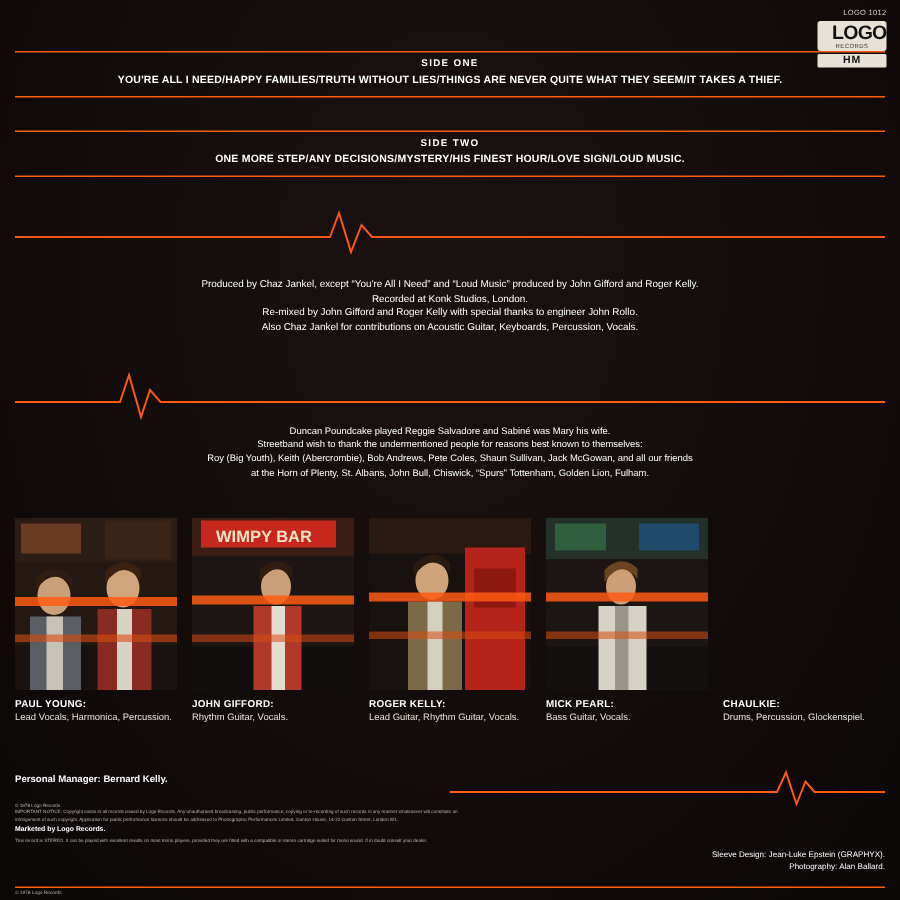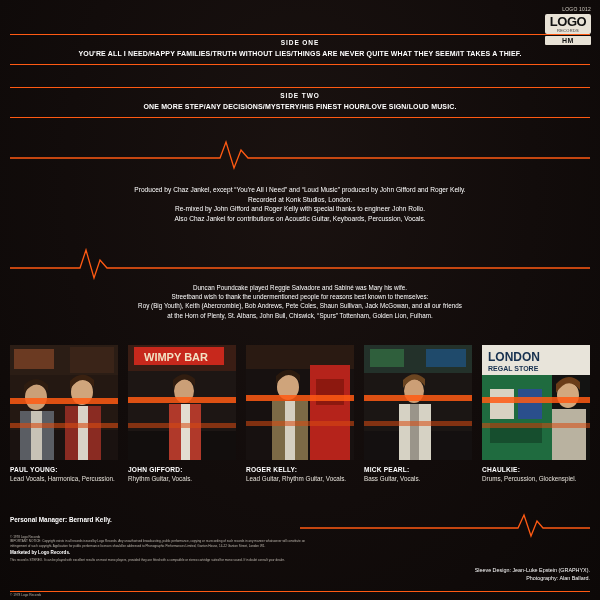--- a/index.html
+++ b/index.html
@@ -20,21 +20,21 @@
   }
   .logo-code{
     font-size:5px;letter-spacing:.2px;color:#d8d2c8;text-align:right;
     margin-bottom:2px;
   }
   .logo-badge{
     background:#e8e2d6;color:#1a1a1a;border-radius:2px;padding:2px 0 1px;
   }
   .logo-word{
     font-family:"Liberation Sans", sans-serif;font-weight:bold;
-    font-size:13px;letter-spacing:-.5px;line-height:12px;color:#111;
+    font-size:13px;letter-spacing:-.5px;line-height:12px;color:#111;text-align:right;
   }
   .logo-sub{font-size:4px;letter-spacing:.3px;line-height:5px;color:#333;}
   .logo-hm{
     margin-top:2px;background:#e8e2d6;color:#111;font-size:7px;font-weight:bold;
     letter-spacing:.5px;padding:1px 0;border-radius:1px;
   }
   
   .rule{
     position:absolute;left:10px;right:10px;height:1px;background:#ff5a13;
   }
@@ -217,39 +217,20 @@
           <ellipse cx="50" cy="46" rx="10" ry="12" fill="#cc9f76"></ellipse>
           <path d="M39 43 q11 -16 22 -2 l0 -7 q-11 -10 -22 1 z" fill="#6b4521"></path>
           <rect x="35" y="59" width="32" height="56" fill="#d6d2c4"></rect>
           <rect x="46" y="59" width="9" height="56" fill="#9a958a"></rect>
         </g>
         <rect x="0" y="50" width="108" height="6" fill="#ff5a13" opacity="0.85"></rect>
         <rect x="0" y="76" width="108" height="5" fill="#d94b10" opacity="0.55"></rect>
       </svg>
     </div>
 
-    <div class="photo" style="left:472px;width:108px;">
-      <svg width="108" height="115" viewBox="0 0 108 115">
-        <rect width="108" height="115" fill="#131312"></rect>
-        <rect x="0" y="0" width="108" height="30" fill="#e8e4da"></rect>
-        <text x="6" y="16" font-family="Liberation Sans, sans-serif" font-size="12" font-weight="bold" fill="#16304f">LONDON</text>
-        <text x="6" y="26" font-family="Liberation Sans, sans-serif" font-size="7" font-weight="bold" fill="#16304f">REGAL STORE</text>
-        <rect x="0" y="30" width="70" height="85" fill="#1f6b3f"></rect>
-        <rect x="8" y="44" width="24" height="30" fill="#d8d2c2"></rect>
-        <rect x="36" y="44" width="24" height="30" fill="#2a4f8c"></rect>
-        <rect x="8" y="78" width="52" height="20" fill="#164e2e"></rect>
-        <g>
-          <ellipse cx="86" cy="50" rx="11" ry="13" fill="#d2a87e"></ellipse>
-          <path d="M74 48 q12 -18 24 -3 l0 -8 q-12 -11 -24 2 z" fill="#6a3c18"></path>
-          <rect x="70" y="64" width="34" height="51" fill="#b9b2a0"></rect>
-        </g>
-        <rect x="0" y="52" width="108" height="6" fill="#ff5a13" opacity="0.85"></rect>
-        <rect x="0" y="78" width="108" height="5" fill="#d94b10" opacity="0.55"></rect>
-      </svg>
-    </div>
 
     <div class="pcap" style="left:0;width:110px;">
       <div class="pname">PAUL YOUNG:</div>
       <div class="prole">Lead Vocals, Harmonica, Percussion.</div>
     </div>
     <div class="pcap" style="left:118px;width:110px;">
       <div class="pname">JOHN GIFFORD:</div>
       <div class="prole">Rhythm Guitar, Vocals.</div>
     </div>
     <div class="pcap" style="left:236px;width:115px;">

